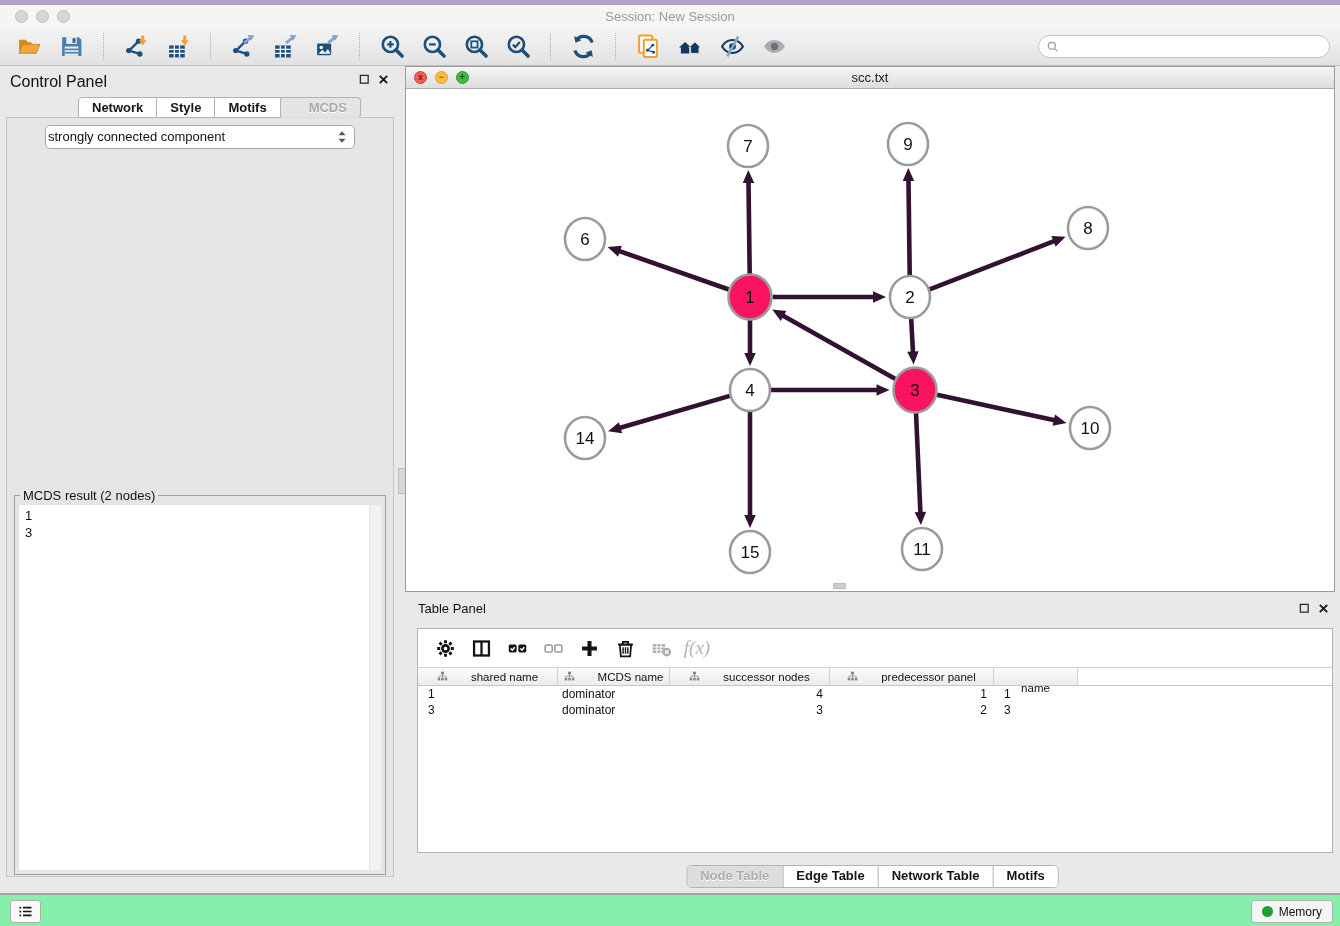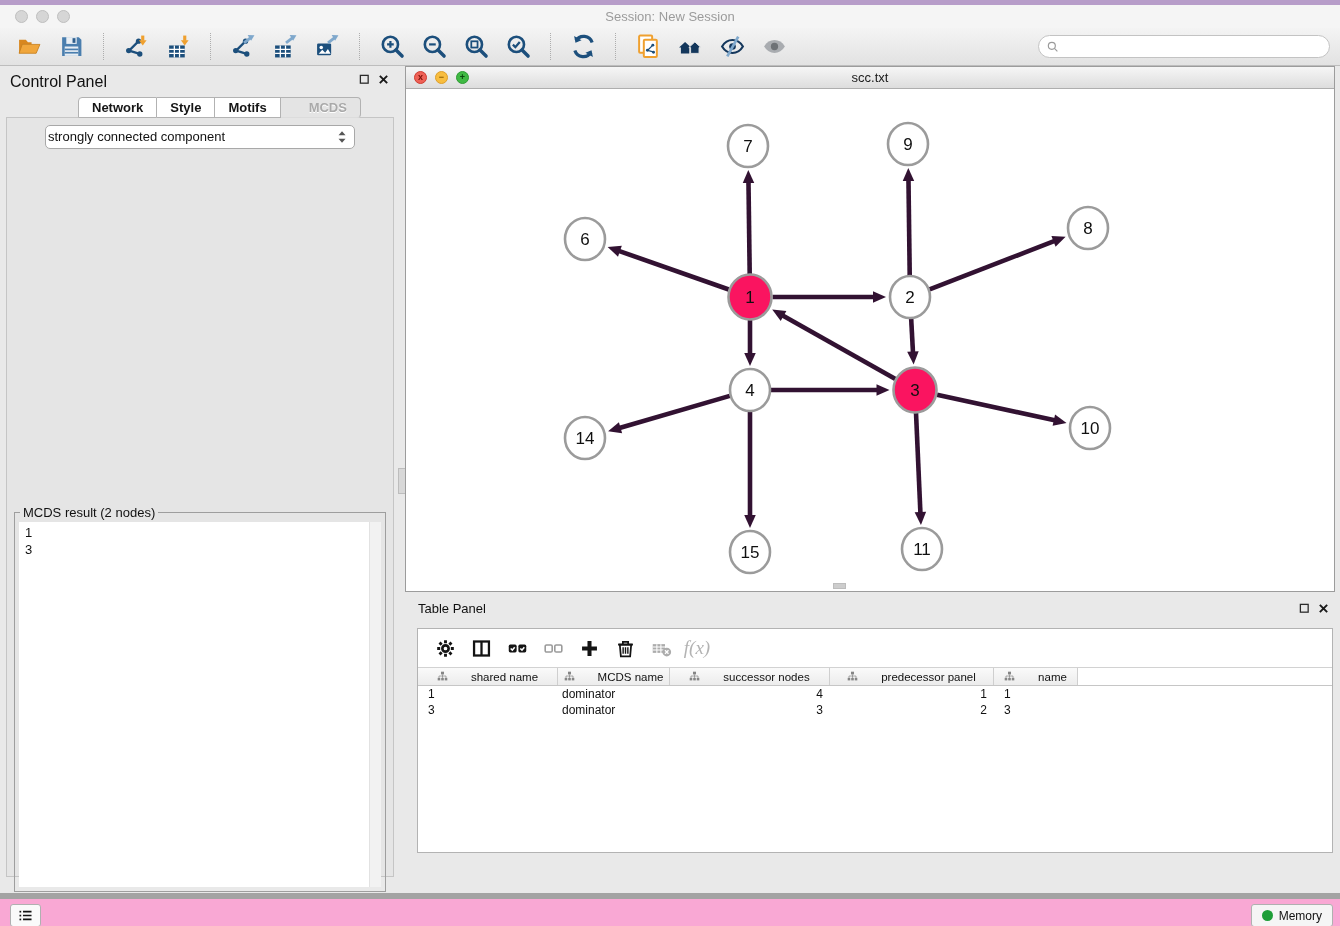--- a/index.html
+++ b/index.html
@@ -41,21 +41,21 @@
              background:#e5e5e5; border:1px solid #c5c5c5; }
   .opt-label { text-align:center; margin-top:20px; font-size:13px; }
   .dropdown { position:relative; margin:7px auto 0; width:310px; height:24px; background:#fff;
               border:1px solid #a8a8a8; border-radius:5px; }
   .dropdown .val { line-height:22px; padding-left:2px; font-size:13px; }
   .dropdown .spin { position:absolute; right:5px; top:3px; width:14px; height:16px; }
   .cp-buttons { display:flex; justify-content:center; gap:14px; margin-top:11px; }
   .cp-btn { height:23px; padding:0 17px; background:linear-gradient(#fff,#f0f0f0);
             border:1px solid #a0a0a0; border-radius:5px; font-size:13px; color:#111;
             font-family:"Liberation Sans",sans-serif; }
-  .result-group { position:absolute; left:7px; top:394px; width:372px; height:380px; border:1px solid #9e9e9e; }
+  .result-group { position:absolute; left:7px; top:377px; width:372px; height:380px; border:1px solid #9e9e9e; }
   .result-legend { position:absolute; top:-8px; left:5px; background:#e5e5e5; padding:0 3px; font-size:13px; }
   .result-text { position:absolute; left:4px; right:4px; top:9px; bottom:4px; background:#fff;
                  font-size:13px; line-height:17px; padding:2px 0 0 6px; white-space:pre; }
   .result-scroll { position:absolute; right:4px; top:9px; bottom:4px; width:12px; background:#f2f2f2;
                    border-left:1px solid #e2e2e2; }
   .divider-thumb { position:absolute; left:398px; top:468px; width:8px; height:26px;
                    background:#d8d8d8; border:1px solid #bdbdbd; }
 
   
   .network-window { position:absolute; left:405px; top:66px; width:930px; height:526px;
@@ -91,22 +91,22 @@
   .tp-hfill { flex:1; background:#fff; border-top:1px solid #fff; }
   .tp-row { display:flex; height:16px; line-height:16px; font-size:12px; }
   .tp-cell { overflow:hidden; white-space:nowrap; }
   .tp-tabs { position:absolute; left:50%; transform:translateX(-50%); top:270px; display:flex;
              border:1px solid #b3b3b3; border-radius:5px; overflow:hidden; background:#fff; }
   .tp-tabs .seg-tab { border:none; border-left:1px solid #b3b3b3; }
   .tp-tabs .seg-tab:first-child { border-left:none; }
   .tp-tabs .seg-tab.selected { background:#dddddd; color:#adadad; text-shadow:0 1px 0 #fff; }
 
   
-  .status-bar { position:absolute; left:0; bottom:0; width:100%; height:33px; background:#f9a8d4;
-                border-top:6px solid #a3a3a3;margin-top:11px; }
+  .status-bar { position:absolute; left:0; bottom:0; width:100%; height:33px; background:#86efac;
+                border-top:2px solid #a3a3a3;margin-top:11px; }
   .sb-left-btn { position:absolute; left:10px; top:5px; width:31px; height:23px; background:#fafafa;
                  border:1px solid #b0b0b0; border-radius:3px; display:flex; align-items:center; justify-content:center; }
   .sb-left-btn svg { width:17px; height:17px; }
   .sb-memory { position:absolute; right:7px; top:5px; height:23px; padding:0 10px;
                background:#f5f5f5; border:1px solid #b0b0b0; border-radius:3px;
                display:flex; align-items:center; gap:6px; font-size:12px; color:#111;
                font-family:"Liberation Sans",sans-serif; }
   .mem-dot { width:11px; height:11px; border-radius:50%; background:#1d9e38; }
 </style>
 </head>
@@ -528,21 +528,21 @@
               <rect x="1.5" y="15" width="5.6" height="5.5"></rect>
               <rect x="9.2" y="15" width="5.6" height="5.5"></rect>
               <rect x="16.9" y="15" width="5.6" height="5.5"></rect>
             </g>
             <g stroke="#858585" stroke-width="1.5" fill="none">
               <path d="M12 7.5V15M4.3 15v-4h15.4v4"></path>
             </g>
           </svg>
           <span>predecessor panel</span>
         </div>
-        <div class="tp-hcell" style="width: 84px;">
+        <div class="tp-hcell" style="width: 84px; flex-direction: column;">
           <svg viewBox="0 0 24 24">
             <g fill="#858585">
               <rect x="8.7" y="1.5" width="6.6" height="6"></rect>
               <rect x="1.5" y="15" width="5.6" height="5.5"></rect>
               <rect x="9.2" y="15" width="5.6" height="5.5"></rect>
               <rect x="16.9" y="15" width="5.6" height="5.5"></rect>
             </g>
             <g stroke="#858585" stroke-width="1.5" fill="none">
               <path d="M12 7.5V15M4.3 15v-4h15.4v4"></path>
             </g>
@@ -561,20 +561,26 @@
         </div>
         <div class="tp-row">
           <div class="tp-cell" style="width: 140px; text-align: left; padding: 0px 0px 0px 10px;">3</div>
           <div class="tp-cell" style="width: 112px; text-align: left; padding: 0px 0px 0px 4px;">dominator</div>
           <div class="tp-cell" style="width: 160px; text-align: right; padding: 0px 7px 0px 0px;">3</div>
           <div class="tp-cell" style="width: 164px; text-align: right; padding: 0px 7px 0px 0px;">2</div>
           <div class="tp-cell" style="width: 84px; text-align: left; padding: 0px 0px 0px 10px;">3</div>
         </div>
       </div>
   </div>
+  <div class="tp-tabs" id="tp-tabs">
+      <div class="seg-tab selected">Node Table</div>
+      <div class="seg-tab">Edge Table</div>
+      <div class="seg-tab">Network Table</div>
+      <div class="seg-tab">Motifs</div>
+    </div>
 </div>
 
 <div class="status-bar">
   <div class="sb-left-btn">
     <svg viewBox="0 0 24 24">
       <g stroke="#141414" stroke-width="2.2">
           <path d="M8.5 6.5h12M8.5 12h12M8.5 17.5h12"></path>
         </g>
       <g fill="#141414">
           <rect x="3.5" y="5.4" width="2.4" height="2.4"></rect>

